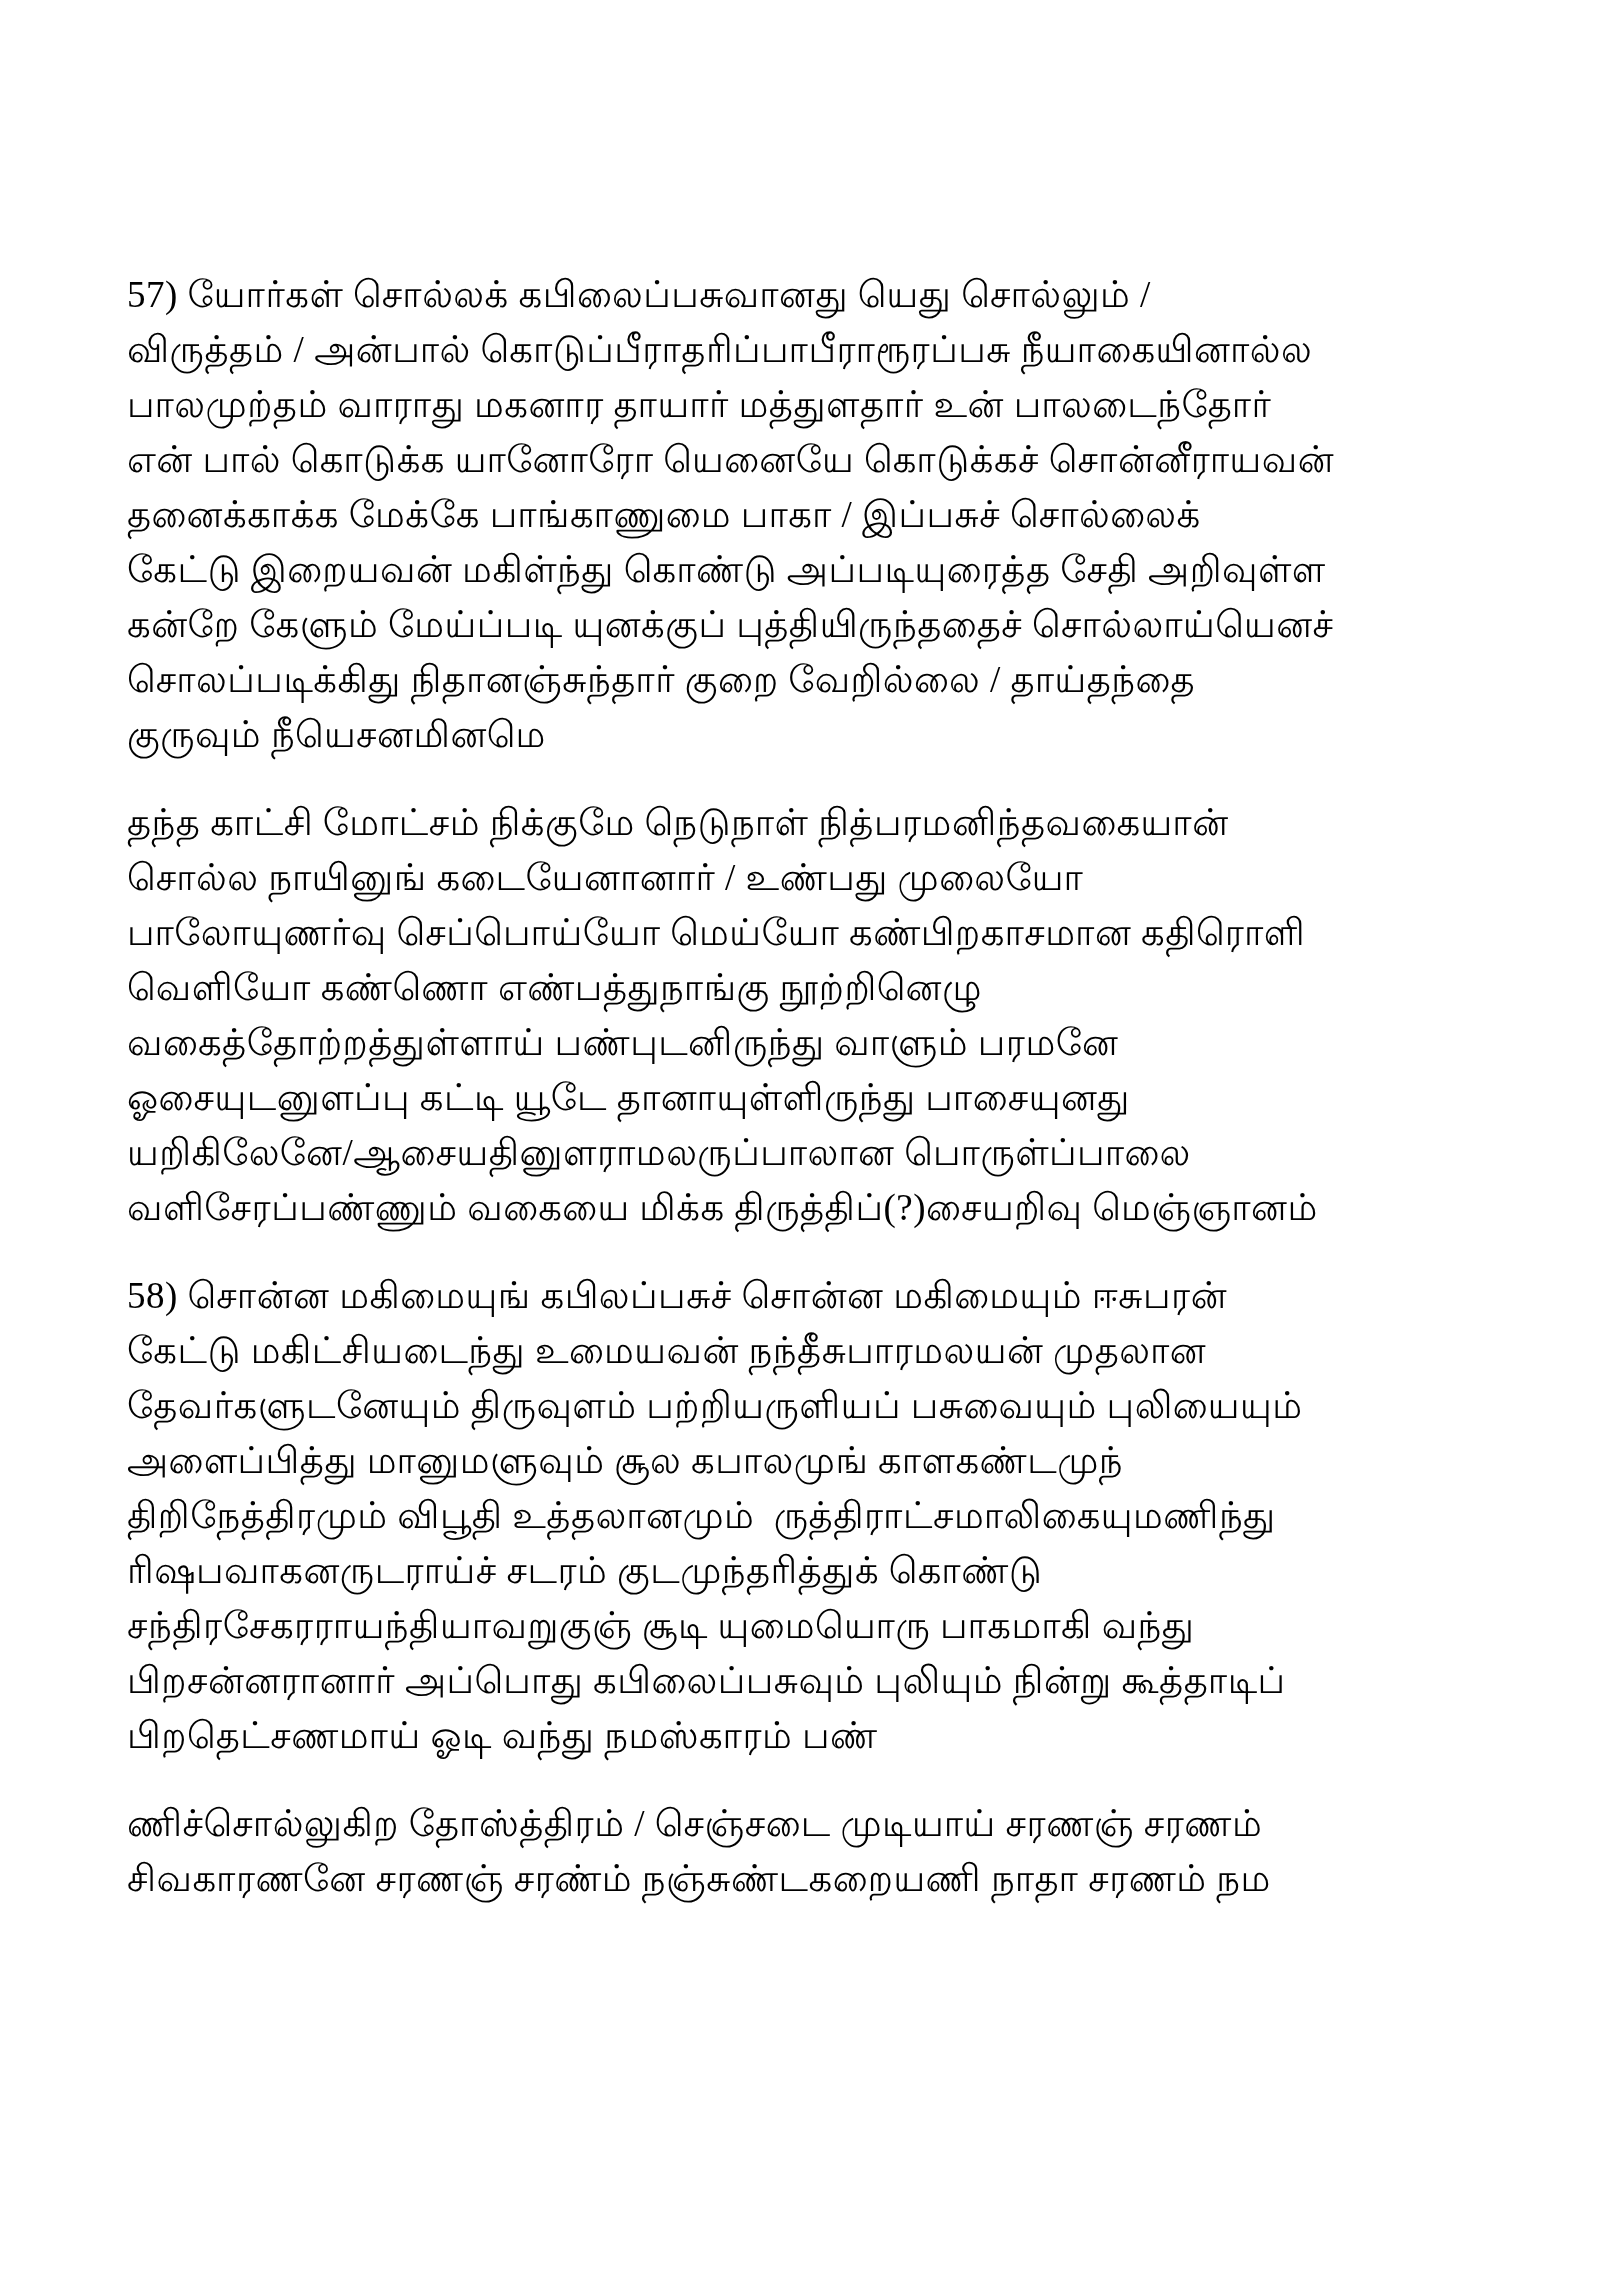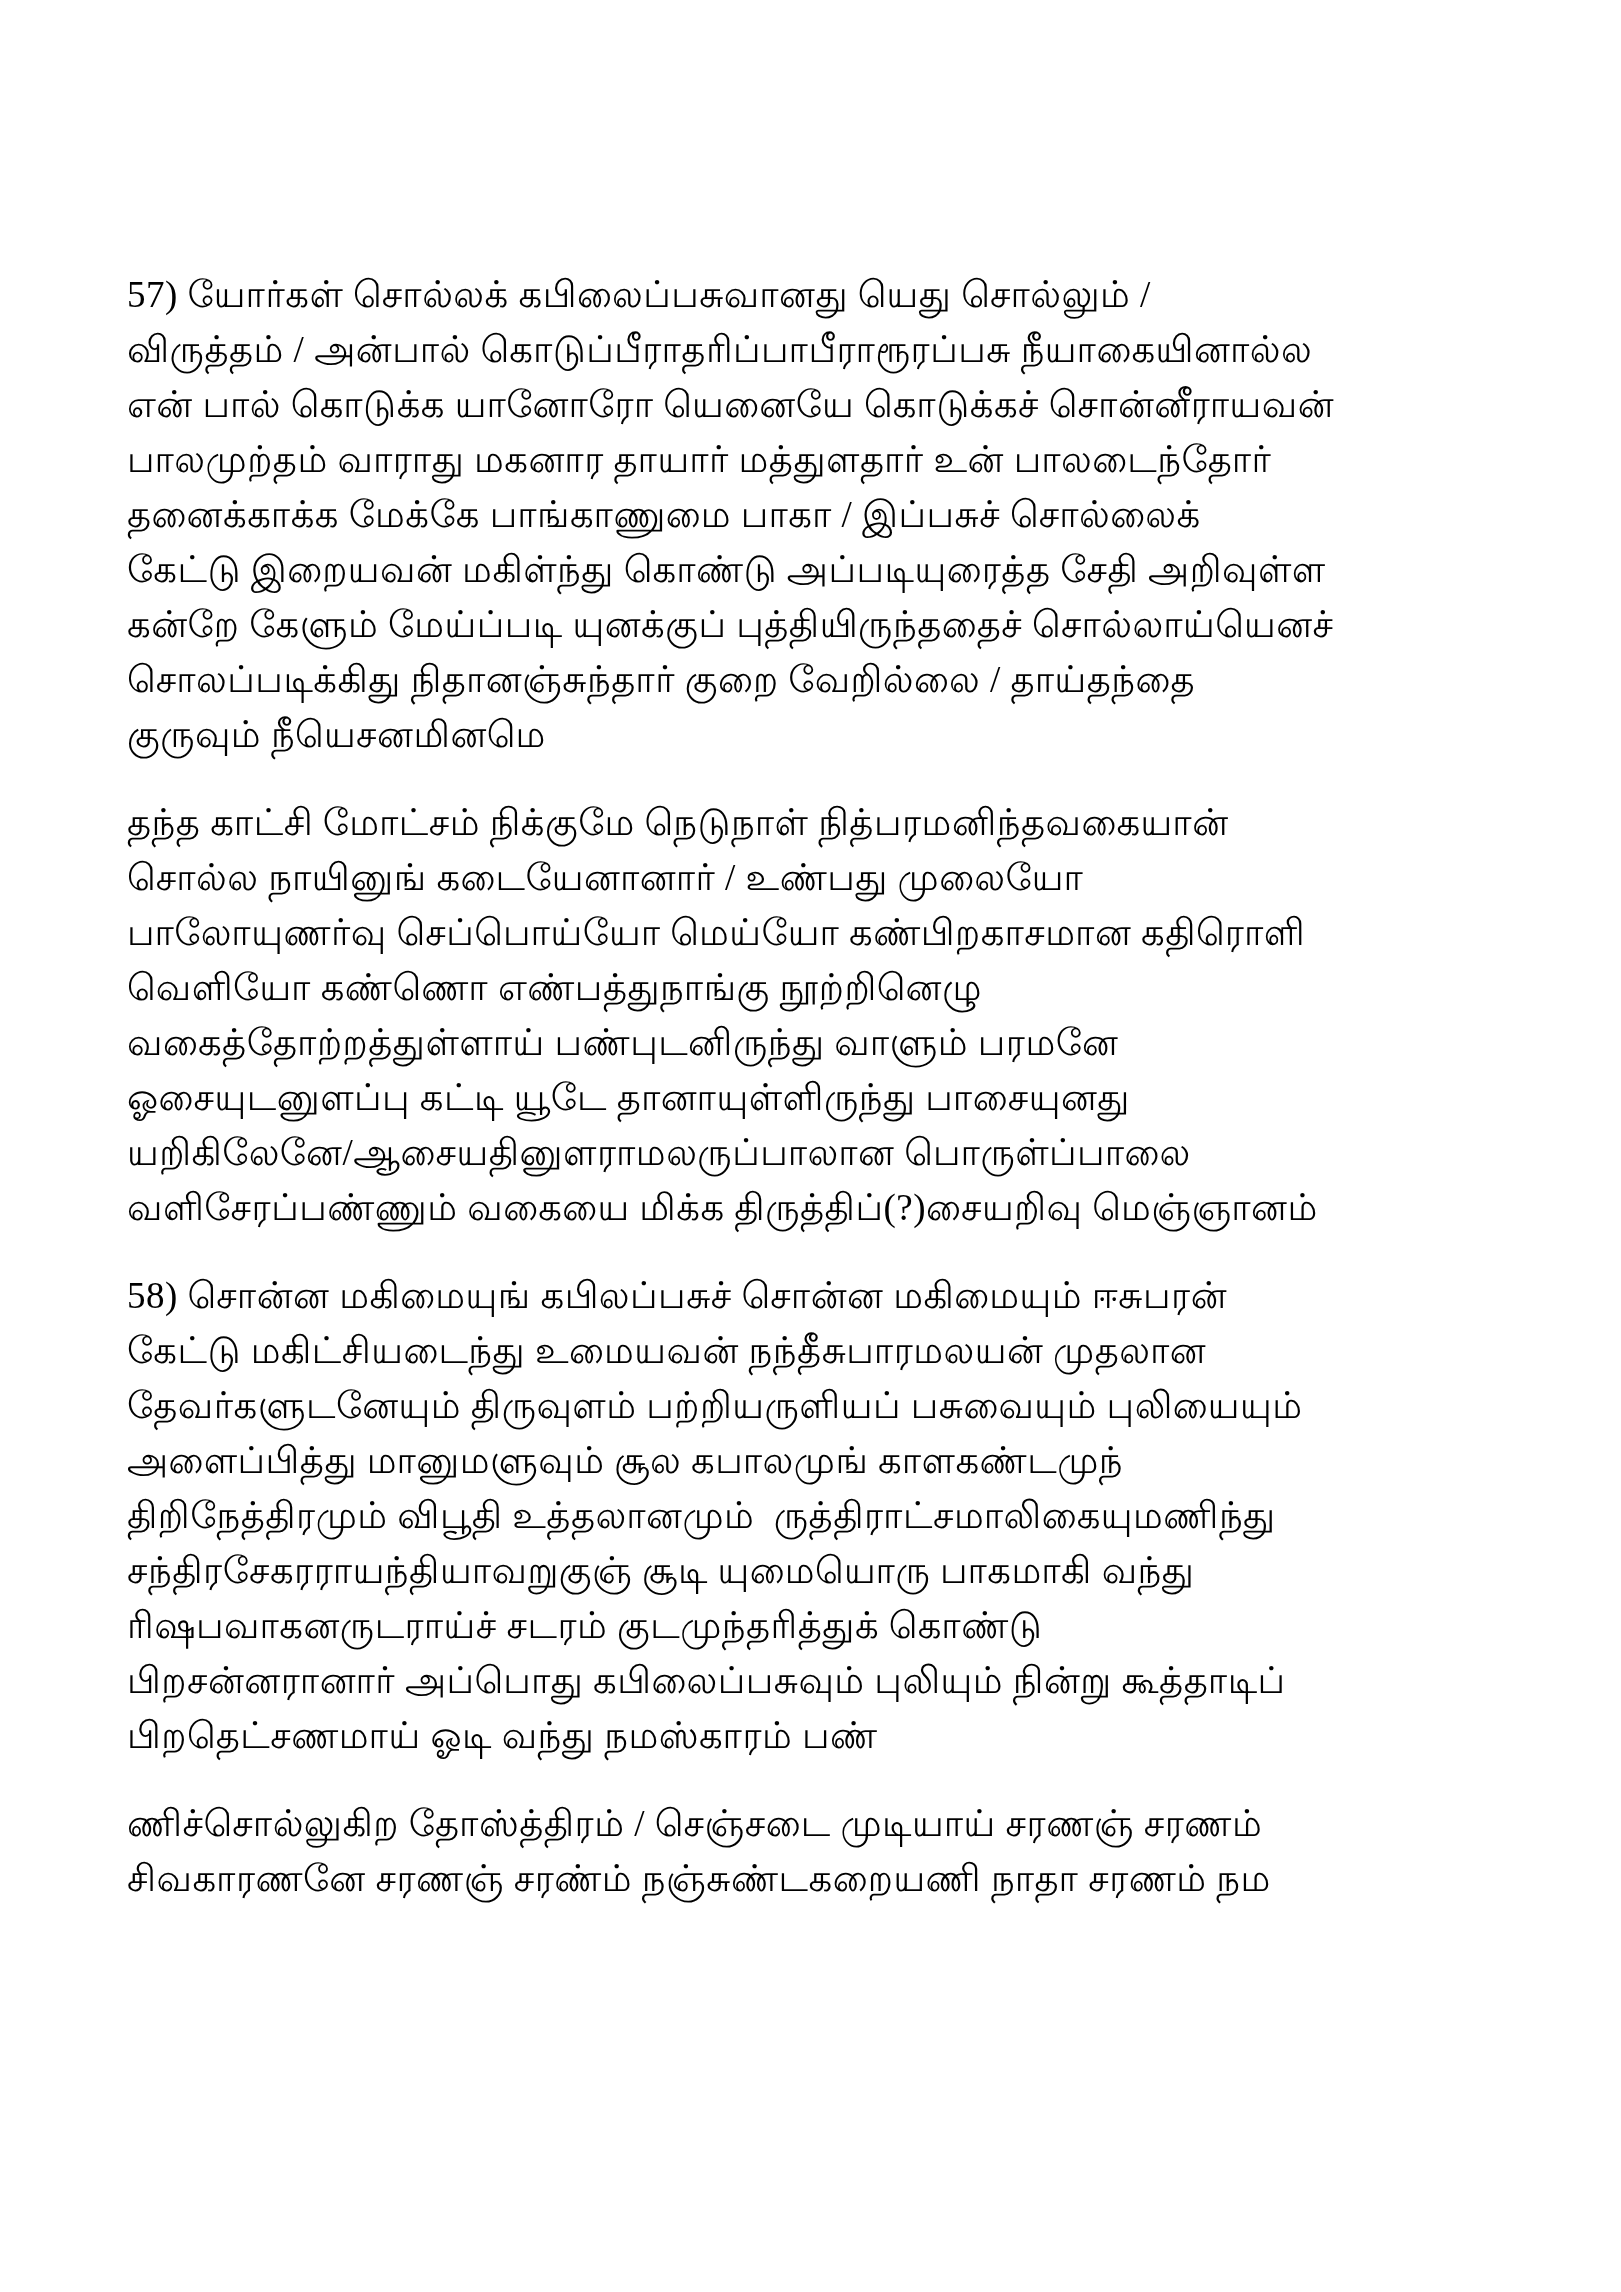--- a/index.html
+++ b/index.html
@@ -34,22 +34,22 @@
   }
 </style>
 </head>
 <body>
 
 <div class="page">
 
   <div class="paragraph">
     <div class="text-line">57) யோர்கள் சொல்லக் கபிலைப்பசுவானது யெது சொல்லும் /</div>
     <div class="text-line">விருத்தம் / அன்பால் கொடுப்பீராதரிப்பாபீராரூரப்பசு நீயாகையினால்ல</div>
+    <div class="text-line">பாலமுற்தம் வாராது மகனார தாயார் மத்துளதார் உன் பாலடைந்தோர்</div>
     <div class="text-line">என் பால் கொடுக்க யானோரோ யெனையே கொடுக்கச் சொன்னீராயவன்</div>
-    <div class="text-line">பாலமுற்தம் வாராது மகனார தாயார் மத்துளதார் உன் பாலடைந்தோர்</div>
     <div class="text-line">தனைக்காக்க மேக்கே பாங்காணுமை பாகா / இப்பசுச் சொல்லைக்</div>
     <div class="text-line">கேட்டு இறையவன் மகிள்ந்து கொண்டு அப்படியுரைத்த சேதி அறிவுள்ள</div>
     <div class="text-line">கன்றே கேளும் மேய்ப்படி யுனக்குப் புத்தியிருந்ததைச் சொல்லாய்யெனச்</div>
     <div class="text-line">சொலப்படிக்கிது நிதானஞ்சுந்தார் குறை வேறில்லை / தாய்தந்தை</div>
     <div class="text-line">குருவும் நீயெசனமினமெ</div>
   </div>
 
   <div class="paragraph">
     <div class="text-line">தந்த காட்சி மோட்சம் நிக்குமே நெடுநாள் நித்பரமனிந்தவகையான்</div>
     <div class="text-line">சொல்ல நாயினுங் கடையேனானார் / உண்பது முலையோ</div>
@@ -60,22 +60,22 @@
     <div class="text-line">யறிகிலேனே/ஆசையதினுளராமலருப்பாலான பொருள்ப்பாலை</div>
     <div class="text-line">வளிசேரப்பண்ணும் வகையை மிக்க திருத்திப்(?)சையறிவு மெஞ்ஞானம்</div>
   </div>
 
   <div class="paragraph">
     <div class="text-line">58) சொன்ன மகிமையுங் கபிலப்பசுச் சொன்ன மகிமையும் ஈசுபரன்</div>
     <div class="text-line">கேட்டு மகிட்சியடைந்து உமையவன் நந்தீசுபாரமலயன் முதலான</div>
     <div class="text-line">தேவர்களுடனேயும் திருவுளம் பற்றியருளியப் பசுவையும் புலியையும்</div>
     <div class="text-line">அளைப்பித்து மானுமளுவும் சூல கபாலமுங் காளகண்டமுந்</div>
     <div class="text-line">திறிநேத்திரமும் விபூதி உத்தலானமும்  ருத்திராட்சமாலிகையுமணிந்து</div>
+    <div class="text-line">ரிஷபவாகனருடராய்ச் சடரம் குடமுந்தரித்துக் கொண்டு</div>
     <div class="text-line">சந்திரசேகரராயந்தியாவறுகுஞ் சூடி யுமையொரு பாகமாகி வந்து</div>
-    <div class="text-line">ரிஷபவாகனருடராய்ச் சடரம் குடமுந்தரித்துக் கொண்டு</div>
     <div class="text-line">பிறசன்னரானார் அப்பொது கபிலைப்பசுவும் புலியும் நின்று கூத்தாடிப்</div>
     <div class="text-line">பிறதெட்சணமாய் ஓடி வந்து நமஸ்காரம் பண்</div>
   </div>
 
   <div class="paragraph">
     <div class="text-line">ணிச்சொல்லுகிற தோஸ்த்திரம் / செஞ்சடை முடியாய் சரணஞ் சரணம்</div>
     <div class="text-line">சிவகாரணனே சரணஞ் சரண்ம் நஞ்சுண்டகறையணி நாதா சரணம் நம</div>
   </div>
 
 </div>

